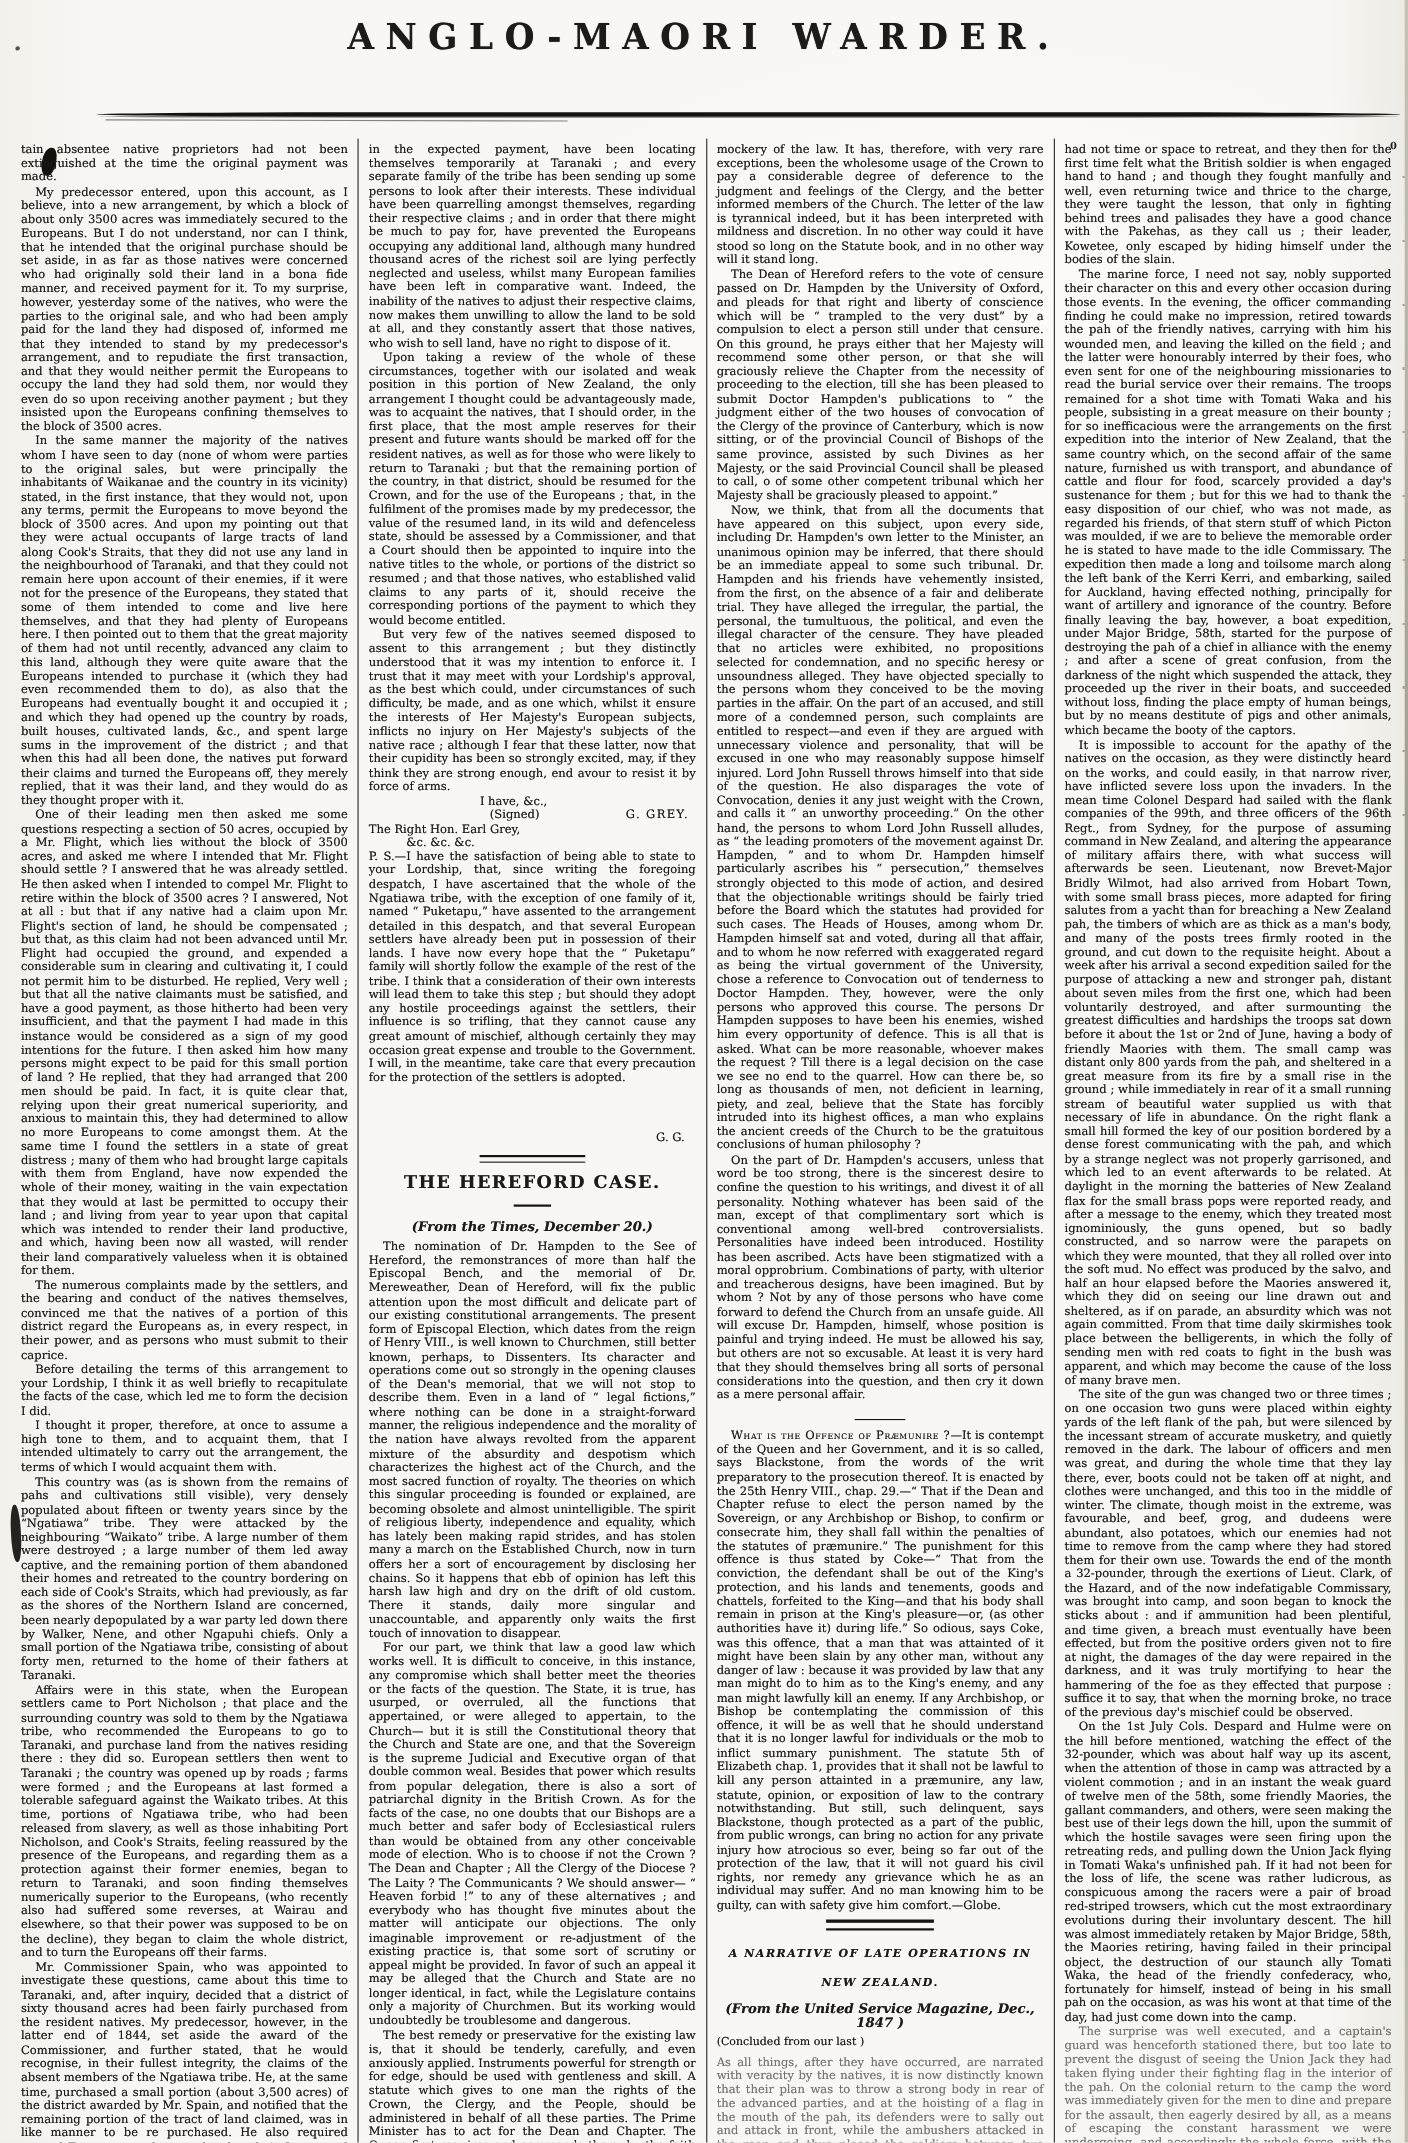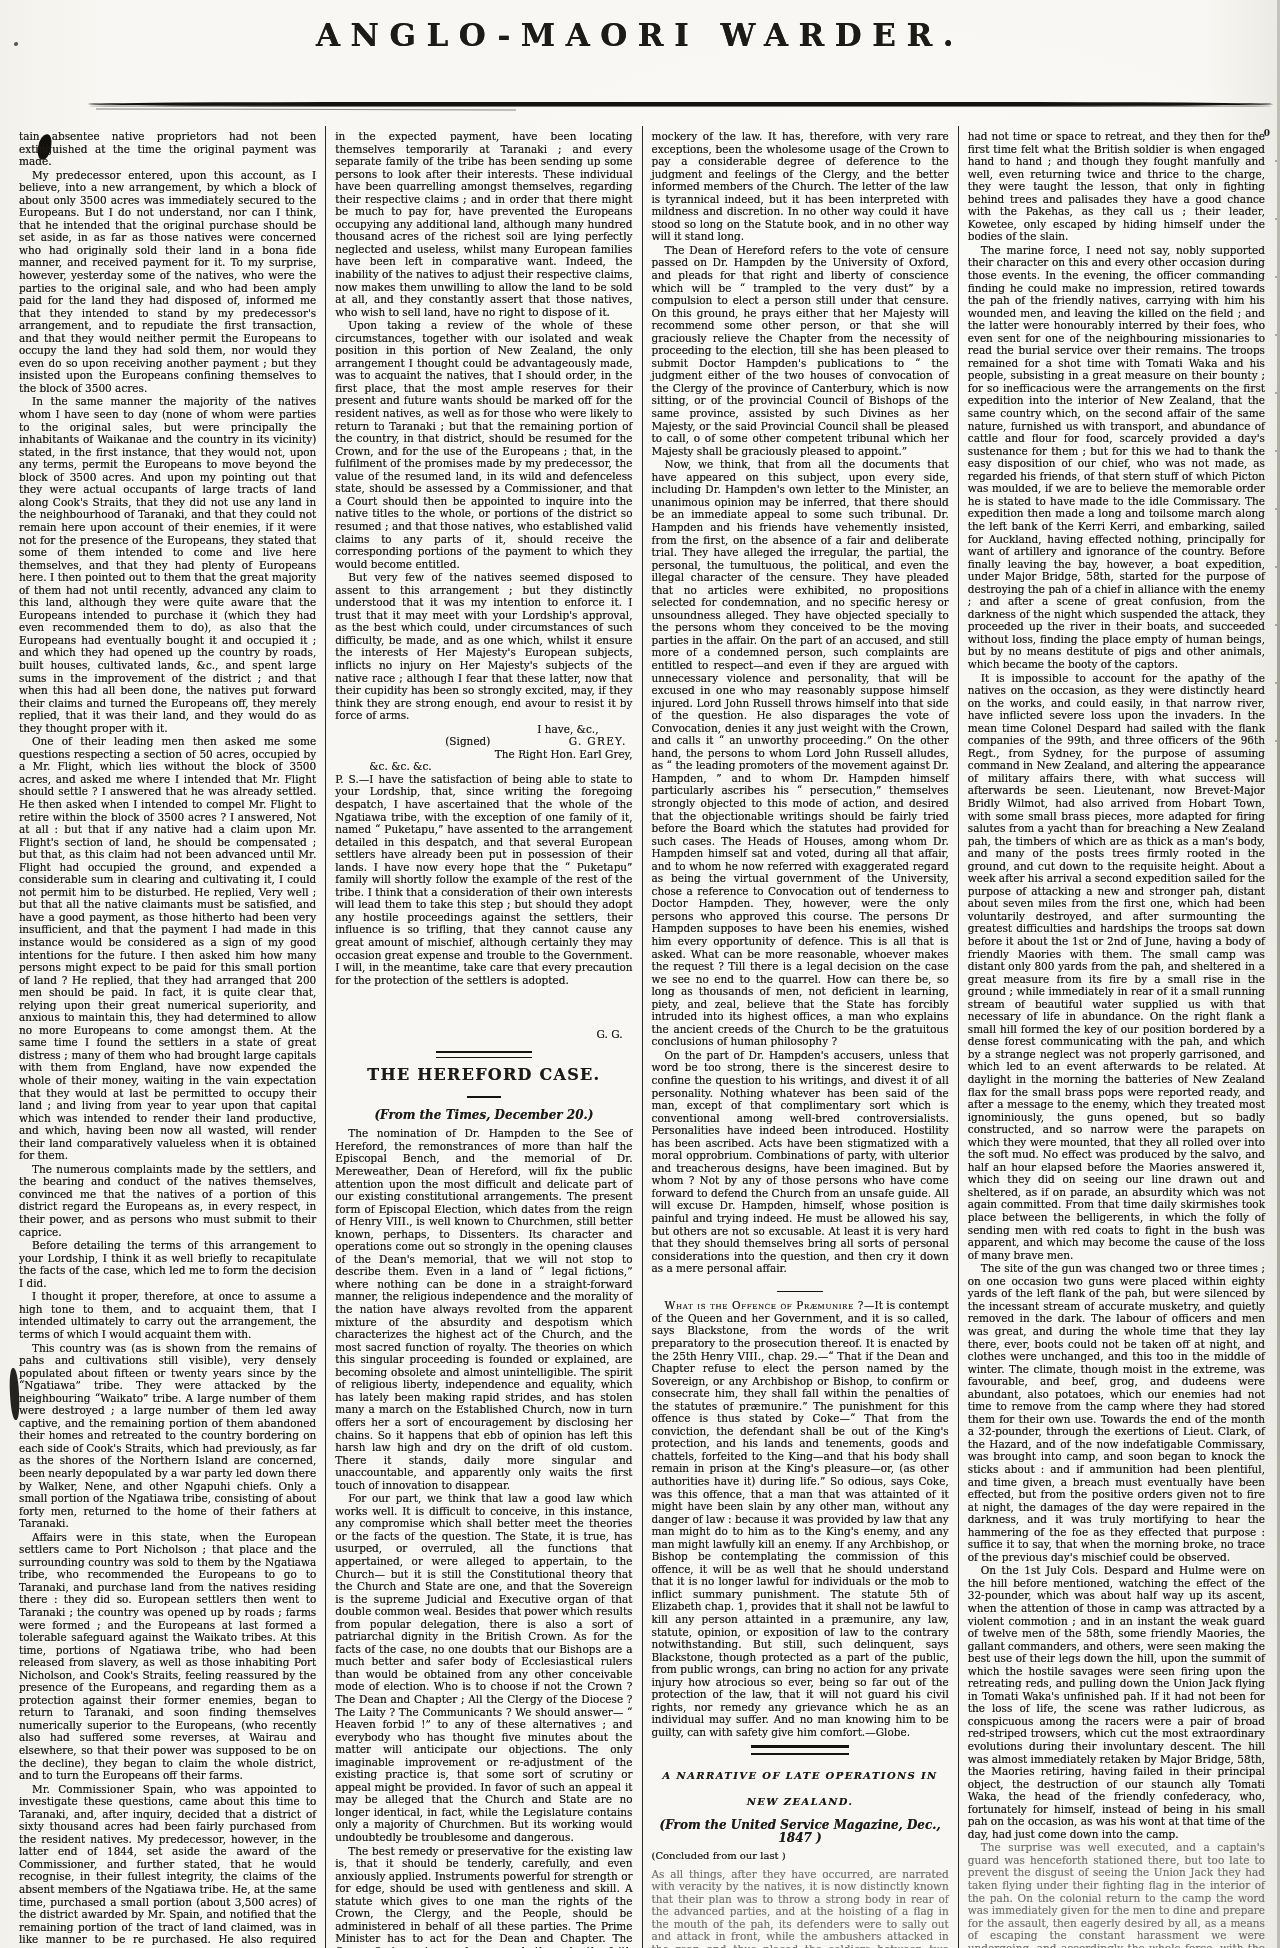--- a/index.html
+++ b/index.html
@@ -33,24 +33,24 @@
     display:flex;
   }
   .col{
     flex:1 1 0;min-width:0;padding:4px 9px 14px 9px;overflow:hidden;
     font-size:10.5px;line-height:12.55px;text-align:justify;
     text-shadow:0 0 .35px rgba(25,22,18,.65);
   }
   .col + .col{border-left:1px solid #2a2722;}
   p.np{margin:0 0 1px 0;text-indent:13px;}
   p.nc{margin:0 0 1px 0;text-indent:0;}
-  .sig-ihave{text-align:right;padding-right:34px;}
+  .sig-ihave{text-align:center;padding-right:34px;}
   .sig-line{display:flex;justify-content:space-between;padding-left:110px;padding-right:6px;gap:12px;}
   .sig-name{letter-spacing:.12em;}
-  .sig-addr{text-align:right;}
+  .sig-addr{text-align:left;}
   .sig-etc{padding-left:34px;}
   .sig-gg{text-align:right;padding-right:10px;margin-bottom:4px;margin-top:42px;}
   .rule-wrap{text-align:center;margin:7px 0 5px 0;}
   .double-rule{display:inline-block;width:96px;height:4px;border-top:2px solid #15130f;border-bottom:1px solid #15130f;}
   .double-rule.heavy{width:98px;height:5px;border-top:3px solid #15130f;border-bottom:2px solid #15130f;}
   .short-rule{display:inline-block;width:34px;height:3px;border-top:2px solid #15130f;}
   .thin-rule{display:inline-block;width:46px;height:1px;background:#15130f;}
   .sec-title{
     text-align:center;font-size:16px;font-weight:700;letter-spacing:.08em;
     margin:2px 0 3px 0;line-height:19px;

